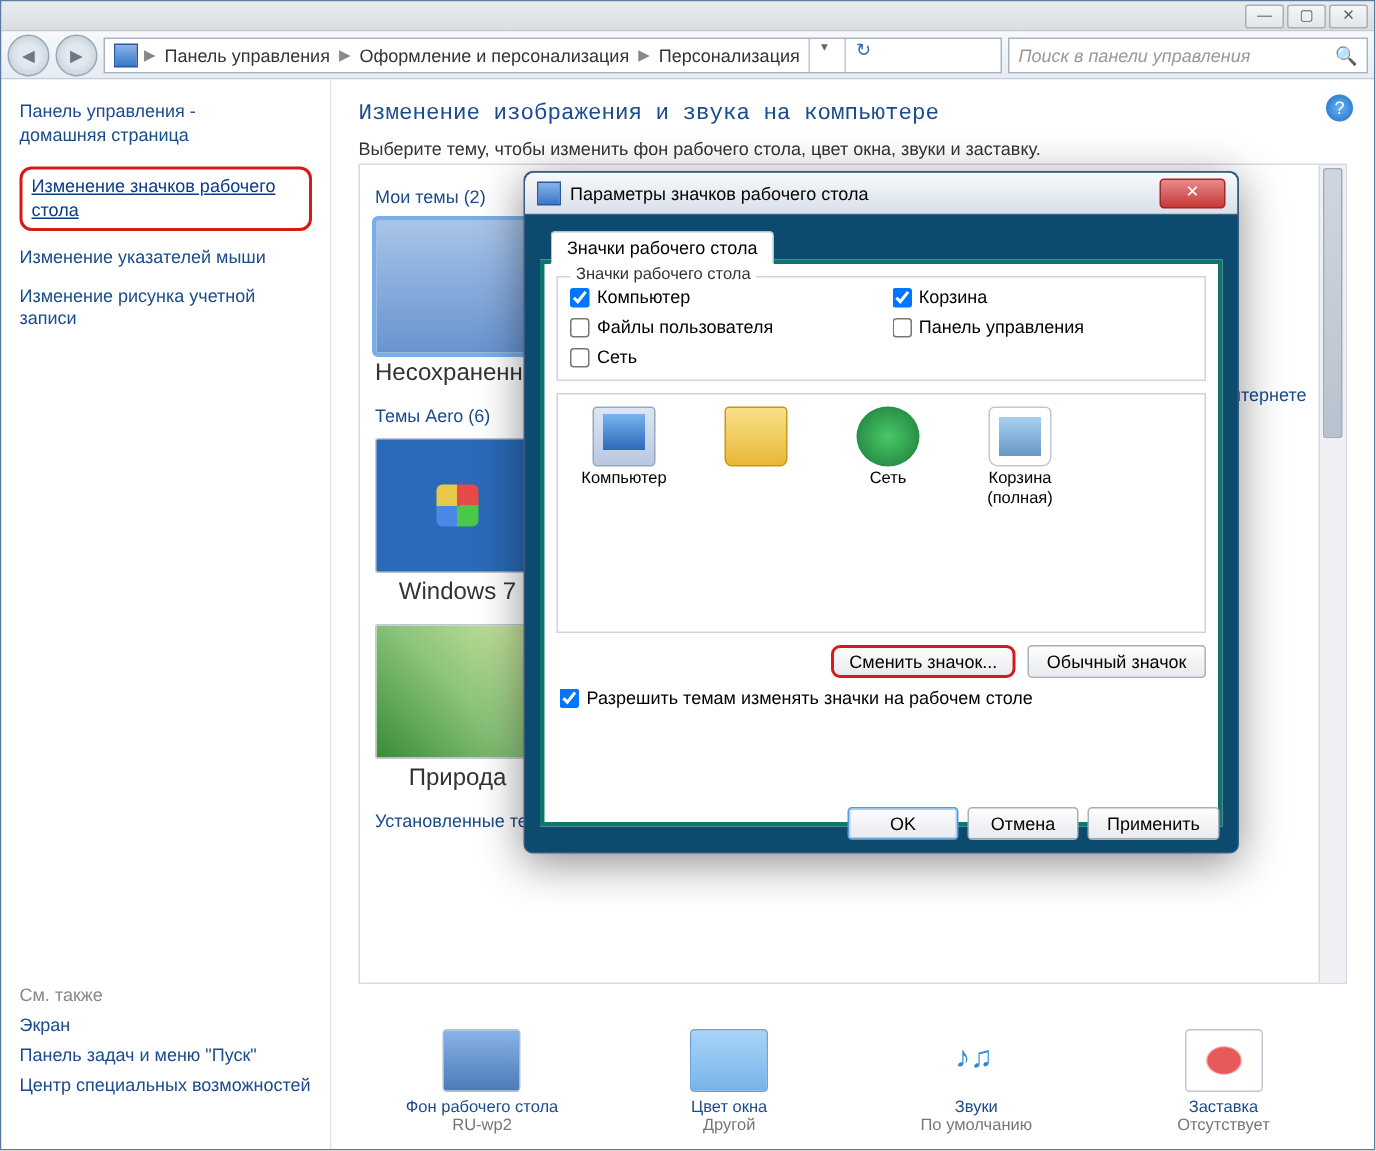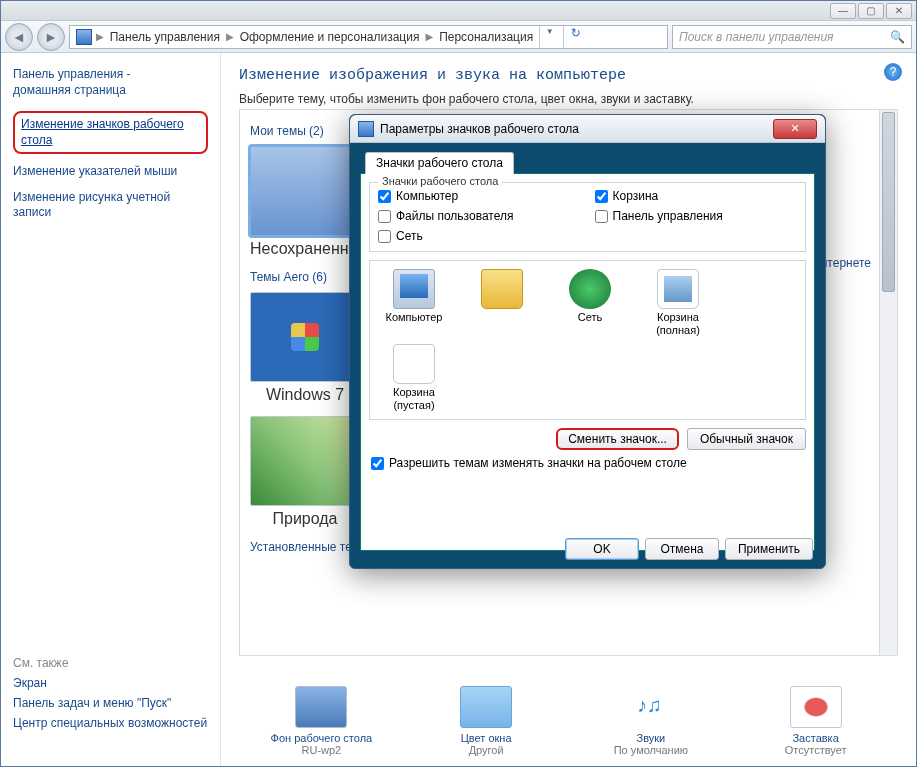--- a/index.html
+++ b/index.html
@@ -66,21 +66,21 @@
     .bl-title { color:#1a4b8c; }
     .bl-sub { color:#777; }
 
     
     .dialog { position:absolute; top:113px; left:348px; width:477px; height:455px; background:#0c4a6e; border:1px solid #3a5a84; border-radius:6px; box-shadow:0 6px 30px rgba(0,0,0,.45); }
     .dlg-title { height:28px; background:linear-gradient(#f8fafb,#d8e0ea); border-radius:6px 6px 0 0; display:flex; align-items:center; padding:0 8px; font-size:12px; border-bottom:1px solid #b8c2d0;}
     .dlg-icon { width:16px;height:16px;background:linear-gradient(#8ab4e8,#3878c8);margin-right:6px;border:1px solid #2a58a0;}
     .dlg-close { margin-left:auto; width:44px;height:20px;background:linear-gradient(#e88a8a,#c83838);border:1px solid #a02828;border-radius:3px;color:#fff;text-align:center;font-size:11px;line-height:17px;}
 
     .dlg-body { padding:8px 10px; }
-    .tabctrl { border:1px solid #0f766e; background:#fff; height:378px; position:relative;}
+    .tabctrl { border:3px solid #0f766e; background:#fff; height:378px; position:relative;}
     .tab-hd { position:absolute; top:-22px; left:4px; height:22px; background:#fff; border:1px solid #b8c0c8; border-bottom:1px solid #fff; padding:3px 10px; font-size:12px; border-radius:3px 3px 0 0;}
     .group { border:1px solid #d0d4da; margin:8px; padding:6px 8px 8px; position:relative; }
     .group-title { position:absolute; top:-8px; left:8px; background:#fff; padding:0 4px; font-size:11px; color:#333;}
     .checks { display:grid; grid-template-columns: 1fr 1fr; gap:6px 14px; }
     .chk { display:flex; align-items:center; gap:5px; font-size:12px; }
     .chk input { width:13px;height:13px; }
 
     .iconbox { border:1px solid #d0d4da; margin:4px 8px 8px; height:160px; padding:8px 10px; }
     .iconrow { display:flex; gap:20px; flex-wrap:wrap;}
     .ic-item { width:68px; text-align:center; font-size:11px; line-height:1.15;}
@@ -255,23 +255,20 @@
           </div>
         </div>
 
         <div class="iconbox">
           <div class="iconrow">
             <div class="ic-item"><div class="ic-img comp"></div><span>Компьютер</span></div>
             <div class="ic-item"><div class="ic-img folder"></div><span></span></div>
             <div class="ic-item"><div class="ic-img net"></div><span>Сеть</span></div>
             <div class="ic-item"><div class="ic-img binf"></div><span>Корзина (полная)</span></div>
           </div>
-          <div class="iconrow" style="margin-top:8px;">
-            <div class="ic-item"><div class="ic-img bine"></div><span>Корзина (пустая)</span></div>
-          </div>
         </div>
 
         <div class="btnrow">
           <button class="btn hl">Сменить значок...</button>
           <button class="btn">Обычный значок</button>
         </div>
 
         <label class="allowchk">
           <input type="checkbox" checked="" style="">
           <span>Разрешить темам изменять значки на рабочем столе</span>

